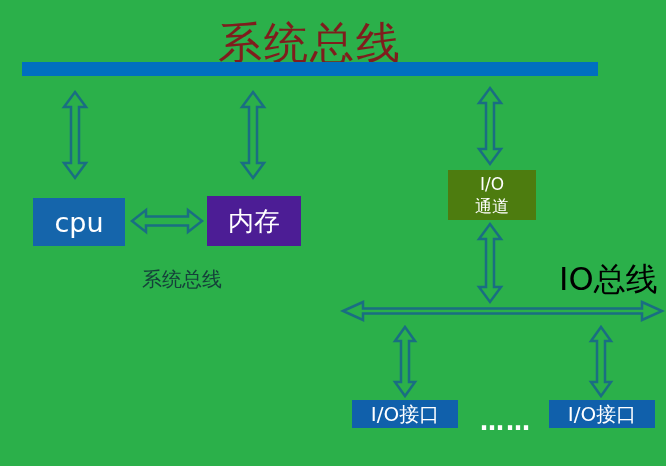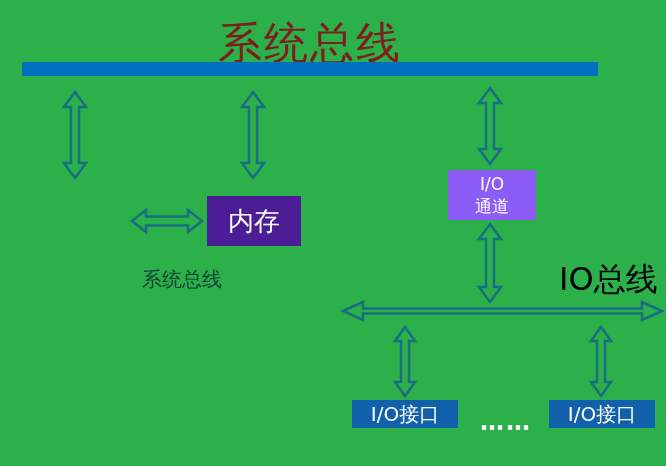--- a/index.html
+++ b/index.html
@@ -28,21 +28,21 @@
   .box-cpu{
     left:33px;top:198px;width:92px;height:48px;
     background:#1565ab;font-size:27px;
   }
   .box-memory{
     left:207px;top:196px;width:94px;height:50px;
     background:#4c1d95;font-size:26px;
   }
   .box-io-channel{
     left:448px;top:170px;width:88px;height:50px;
-    background:#8b5cf6;font-size:17px;line-height:1.3;
+    background:#4d7c0f;font-size:17px;line-height:1.3;
     flex-direction:column;
   }
   .box-io-interface{
     background:#1060ab;font-size:20px;height:28px;top:400px;width:106px;
   }
   .box-io-if1{left:352px;}
   .box-io-if2{left:549px;}
   .label-memory-bus{
     position:absolute;left:112px;top:266px;width:140px;
     font-size:20px;color:#15403a;text-align:center;
@@ -78,20 +78,23 @@
 
     <polygon points="490,224 501,239 494,239 494,287 501,287 490,302 479,287 486,287 486,239 479,239"></polygon>
 
     <polygon points="343,311 363,302 363,308.5 642,308.5 642,302 662,311 642,320 642,313.5 363,313.5 363,320"></polygon>
 
     <polygon points="405,327 415,341 409,341 409,382 415,382 405,396 395,382 401,382 401,341 395,341"></polygon>
 
     <polygon points="601,327 611,341 605,341 605,382 611,382 601,396 591,382 597,382 597,341 591,341"></polygon>
   </svg>
 
+  <div class="box box-cpu">
+    <span>cpu</span>
+  </div>
 
   <div class="box box-memory">
     <span>内存</span>
   </div>
 
   <div class="box box-io-channel">
     <span>I/O</span>
     <span>通道</span>
   </div>
 

